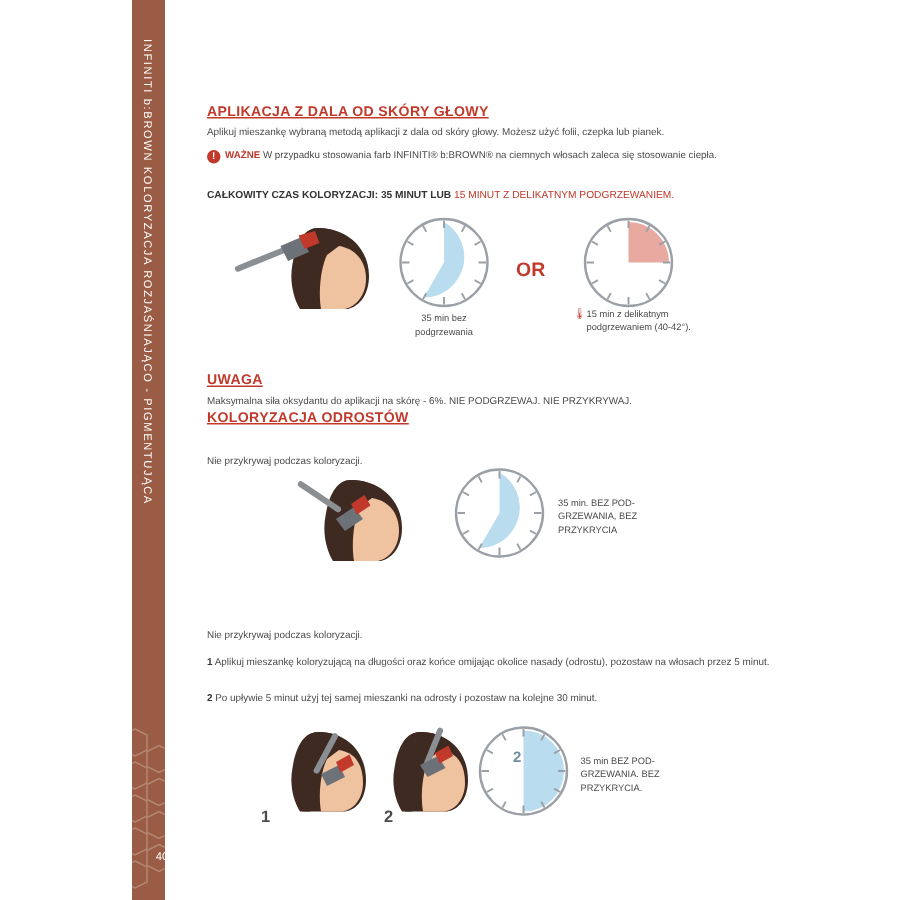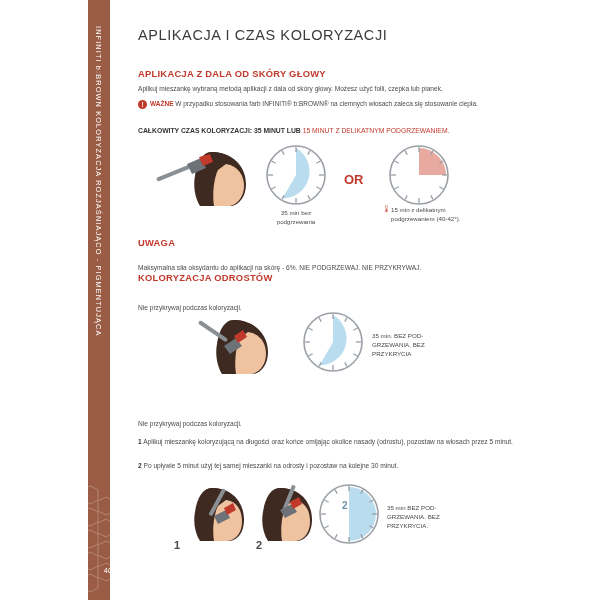--- a/index.html
+++ b/index.html
@@ -84,20 +84,21 @@
     color: #3b3b3b;
     letter-spacing: 0.6px;
   }
   .sec-head {
     position: absolute;
     left: 0;
     color: #c0392b;
     font-size: 9.4px;
     font-weight: bold;
     letter-spacing: 0.25px;
+    text-decoration: underline;
   }
   .body-txt {
     position: absolute;
     left: 0;
     color: #4a4a4a;
     font-size: 6.6px;
     line-height: 10.5px;
     width: 400px;
   }
   .body-txt b { font-weight: bold; color: #333; }
@@ -178,21 +179,20 @@
       </g>
     </svg>
     <div class="sidebar-vtext">
       <span>INFINITI b:BROWN KOLORYZACJA ROZJAŚNIAJĄCO - PIGMENTUJĄCA</span>
     </div>
     <div class="page-num">40</div>
   </div>
 
   <div class="content">
 
-    <h1 class="doc-title">APLIKACJA I CZAS  KOLORYZACJI</h1>
 
     <div class="sec-head" style="top:68px">APLIKACJA Z DALA OD SKÓRY GŁOWY</div>
     <div class="body-txt" style="top:84px">Aplikuj mieszankę wybraną metodą aplikacji z dala od skóry głowy. Możesz użyć folii, czepka lub pianek.</div>
 
     <div class="warn-row" style="top:99px">
       <span class="warn-ico">!</span><span class="warn-strong">WAŻNE</span>
       <span>W przypadku stosowania farb INFINITI® b:BROWN® na ciemnych włosach zaleca się stosowanie ciepła.</span>
     </div>
 
     <div class="total-row" style="top:127px">
@@ -261,21 +261,21 @@
           <line x1="6.6" y1="45" x2="10.6" y2="42.8"></line>
           <line x1="6.6" y1="17" x2="10.6" y2="19.2"></line>
           <line x1="17" y1="6.6" x2="19.2" y2="10.6"></line>
         </g>
       </svg>
     </div>
     <div class="arrow-ico" style="left:244px; top:205px">🌡</div>
     <div class="caption" style="left:253px; top:205px; width:100px; white-space:pre-line">15 min z delikatnym
 podgrzewaniem (40-42°).</div>
 
-    <div class="sec-head" style="top:237px">UWAGA</div>
+    <div class="sec-head" style="top:247px">UWAGA</div>
     <div class="body-txt" style="top:263px">Maksymalna siła oksydantu do aplikacji na skórę - 6%. NIE PODGRZEWAJ. NIE PRZYKRYWAJ.</div>
 
     <div class="sec-head" style="top:272px">KOLORYZACJA ODROSTÓW</div>
     <div class="body-txt" style="top:303px">Nie przykrywaj podczas koloryzacji.</div>
 
     <div class="fig" style="left:48px; top:314px">
       <svg width="104" height="62" viewBox="0 0 104 62">
         <path d="M48 6 C68 6 82 20 82 38 C82 50 76 58 68 60 L38 60 C32 54 30 42 32 32 C34 18 38 6 48 6 Z" fill="#3f2a22"></path>
         <path d="M62 18 C74 20 80 29 80 40 C80 50 74 58 66 60 L50 60 C48 48 50 32 54 24 Z" fill="#f0c3a0"></path>
         <path d="M48 6 C60 6 70 12 75 21 C66 16 56 16 50 20 C44 24 40 34 40 46 C40 52 41 57 43 60 L36 60 C31 52 29 40 31 30 C33 17 38 6 48 6 Z" fill="#3f2a22"></path>

